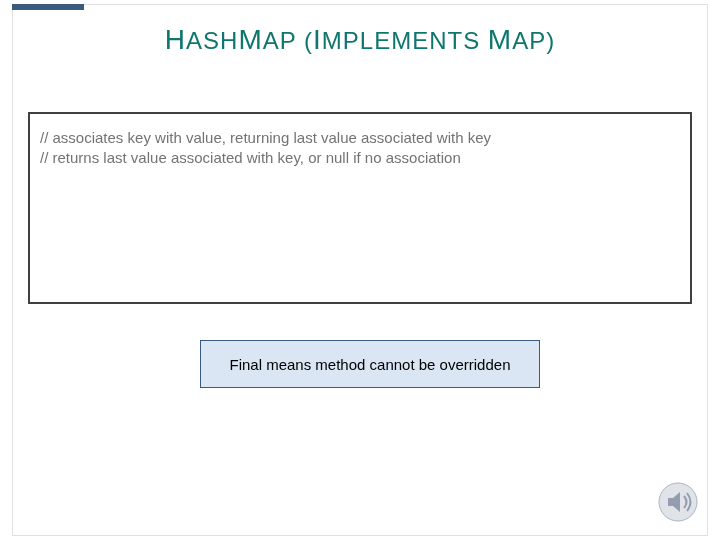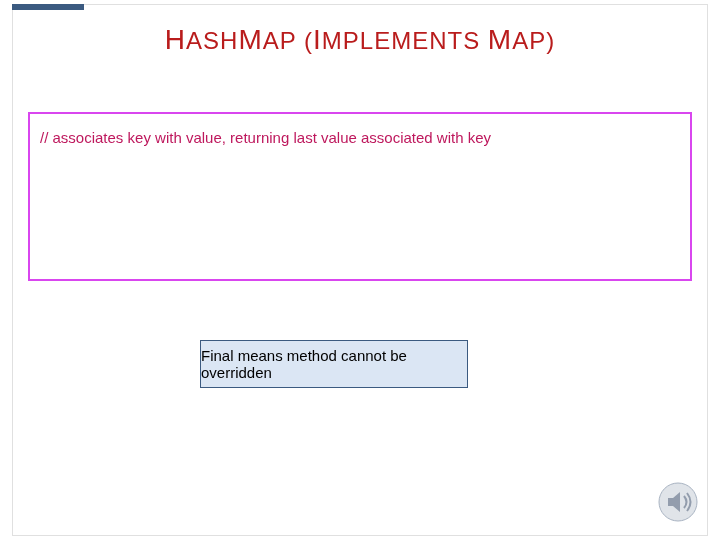--- a/index.html
+++ b/index.html
@@ -26,46 +26,46 @@
     width: 72px;
     height: 6px;
     background: #3b5a80;
   }
   .title {
     position: absolute;
     top: 24px;
     left: 0;
     right: 0;
     text-align: center;
-    color: #b91c1c;
+    color: #0f766e;
     font-size: 24px;
     letter-spacing: 1px;
     font-weight: 400;
   }
   .title .big { font-size: 28px; }
   .code-box {
     position: absolute;
     top: 112px;
     left: 28px;
     right: 28px;
-    height: 169px;
+    height: 192px;
     background: #ffffff;
-    border: 2px solid #d946ef;
+    border: 2px solid #404040;
     padding: 14px 10px;
     font-size: 15px;
     line-height: 1.35;
-    color: #be185d;
+    color: #737373;
   }
   .code-box .line { white-space: nowrap; }
   .code-box b { font-weight: bold; }
   .note-box {
     position: absolute;
     top: 340px;
     left: 200px;
-    width: 268px;
+    width: 340px;
     height: 48px;
     background: #dbe6f4;
     border: 1px solid #3b5a80;
     display: flex;
     align-items: center;
     justify-content: center;
     font-size: 15px;
     color: #000;
   }
   .speaker-icon {
@@ -82,20 +82,21 @@
 
 <div class="inner-frame"></div>
 <div class="accent-top"></div>
 
 <div class="title">
   <span class="big">H</span><span>ASH</span><span class="big">M</span><span>AP</span><span> (</span><span class="big">I</span><span>MPLEMENTS </span><span class="big">M</span><span>AP</span><span>)</span>
 </div>
 
 <div class="code-box">
   <div class="line">// associates key with value, returning last value associated with key</div>
+  <div class="line">// returns last value associated with key, or null if no association</div>
 </div>
 
 <div class="note-box">
   <span>Final means method cannot be overridden</span>
 </div>
 
 <div class="speaker-icon">
   <svg viewBox="0 0 40 40" width="40" height="40">
     <circle cx="20" cy="20" r="19" fill="#d0d6de" stroke="#7a8aa0" stroke-width="1"></circle>
     <path d="M10 16 L15 16 L22 10 L22 30 L15 24 L10 24 Z" fill="#5a6a82"></path>

